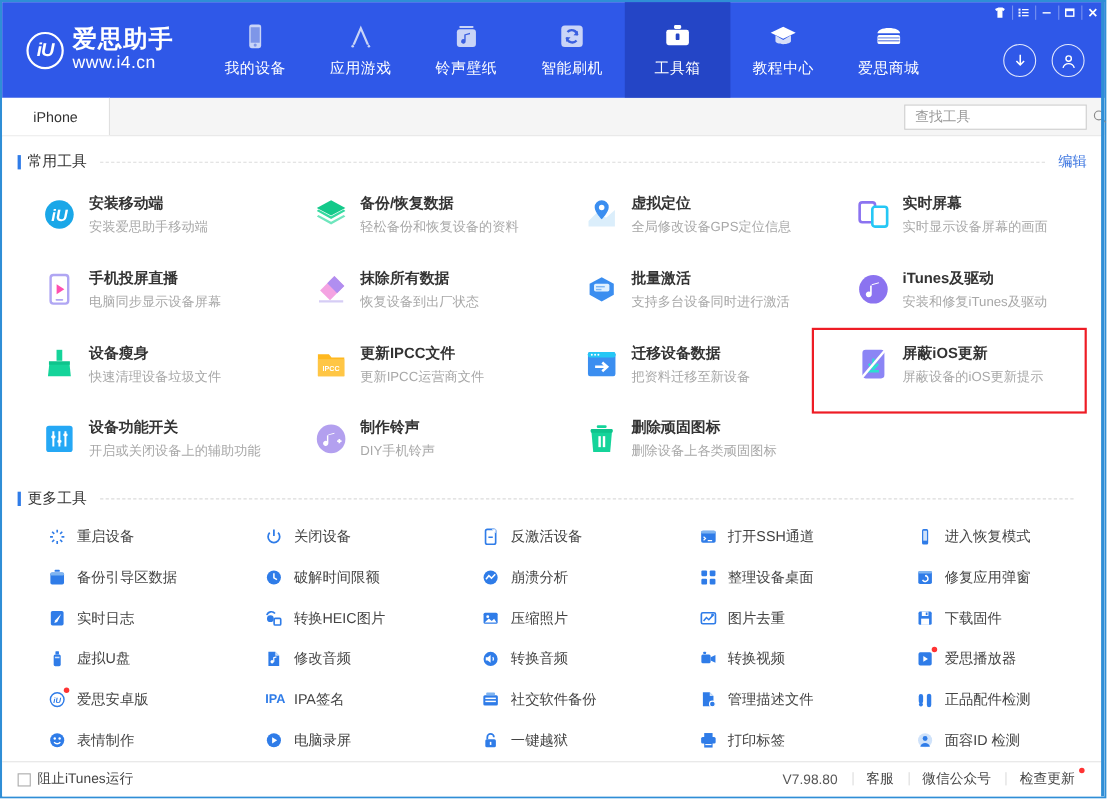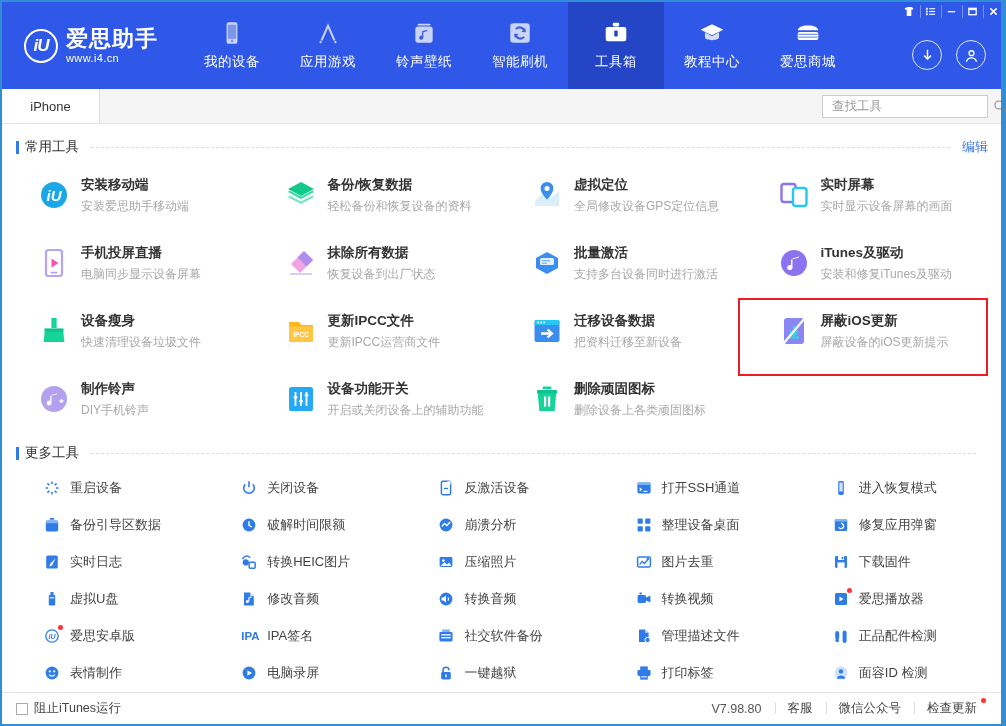--- a/index.html
+++ b/index.html
@@ -26,21 +26,21 @@
   }
   .logo-circle {
     width: 34px; height: 34px; border-radius: 50%;
     border: 2.5px solid #fff; color: #fff;
     display: flex; align-items: center; justify-content: center;
     font-size: 17px; font-weight: bold; font-style: italic;
     letter-spacing: -1px; flex: 0 0 34px;
   }
   .logo-text { color: #fff; line-height: 1; }
   .logo-title { font-size: 22px; font-weight: bold; letter-spacing: 1px; }
-  .logo-sub { font-size: 11px; margin-top: 3px; letter-spacing: .4px; }
+  .logo-sub { font-size: 16px; margin-top: 3px; letter-spacing: .4px; }
 
   .nav { display: flex; height: 87px; }
   .nav-item {
     width: 96px; height: 87px; display: flex; flex-direction: column;
     align-items: center; justify-content: center; gap: 7px;
     color: #fff; cursor: pointer;
   }
   .nav-item.active { background: #2445c6; }
   .nav-label { font-size: 13.5px; letter-spacing: .5px; }
   .nav-icon { width: 26px; height: 26px; display: block; }
@@ -452,40 +452,40 @@
             <path d="M11 22.5 h10" stroke="#2ae0d0" stroke-width="2.1"></path>
             <path d="M5 29 L27 3" stroke="#fff" stroke-width="2.2"></path>
           </svg>
           <div class="tool-txt">
        <div class="tool-name">屏蔽iOS更新</div>
        <div class="tool-desc">屏蔽设备的iOS更新提示</div>
      </div>
         </div>
         <div class="tool">
           <svg class="tool-ic" viewBox="0 0 32 32">
-            <circle cx="16" cy="16" r="13" fill="#b3a0ef"></circle>
-            <path d="M19 10.5 L13.5 12 V20 A2.4 2.4 0 1 1 12.2 17.9 V12.9 L19 11.3 Z" fill="#fff"></path>
-            <path d="M21.5 18 h4 M23.5 16 v4" stroke="#fff" stroke-width="1.6"></path>
-          </svg>
-          <div class="tool-txt">
-       <div class="tool-name">制作铃声</div>
-       <div class="tool-desc">DIY手机铃声</div>
-     </div>
-        </div>
-        <div class="tool">
-          <svg class="tool-ic" viewBox="0 0 32 32">
             <rect x="4" y="4" width="24" height="24" rx="2.6" fill="#25a8f5"></rect>
             <path d="M10.5 9 v14 M16 9 v14 M21.5 9 v14" stroke="#fff" stroke-width="1.8"></path>
             <rect x="8.6" y="13" width="3.8" height="2.6" rx="1" fill="#fff"></rect>
             <rect x="14.1" y="17" width="3.8" height="2.6" rx="1" fill="#fff"></rect>
             <rect x="19.6" y="11" width="3.8" height="2.6" rx="1" fill="#fff"></rect>
           </svg>
           <div class="tool-txt">
        <div class="tool-name">设备功能开关</div>
        <div class="tool-desc">开启或关闭设备上的辅助功能</div>
+     </div>
+        </div>
+        <div class="tool">
+          <svg class="tool-ic" viewBox="0 0 32 32">
+            <circle cx="16" cy="16" r="13" fill="#b3a0ef"></circle>
+            <path d="M19 10.5 L13.5 12 V20 A2.4 2.4 0 1 1 12.2 17.9 V12.9 L19 11.3 Z" fill="#fff"></path>
+            <path d="M21.5 18 h4 M23.5 16 v4" stroke="#fff" stroke-width="1.6"></path>
+          </svg>
+          <div class="tool-txt">
+       <div class="tool-name">制作铃声</div>
+       <div class="tool-desc">DIY手机铃声</div>
      </div>
         </div>
         <div class="tool">
           <svg class="tool-ic" viewBox="0 0 32 32">
             <rect x="11.5" y="3.5" width="9" height="2.6" rx="1.2" fill="#15d49a"></rect>
             <path d="M6.5 7.5 h19 l-1.8 20.5 H8.3 Z" fill="#15d49a"></path>
             <rect x="6" y="7" width="20" height="3.4" rx="1.2" fill="#0ec48c"></rect>
             <rect x="13" y="13.5" width="2.2" height="10" fill="#fff"></rect>
             <rect x="17" y="13.5" width="2.2" height="10" fill="#fff"></rect>
           </svg>

